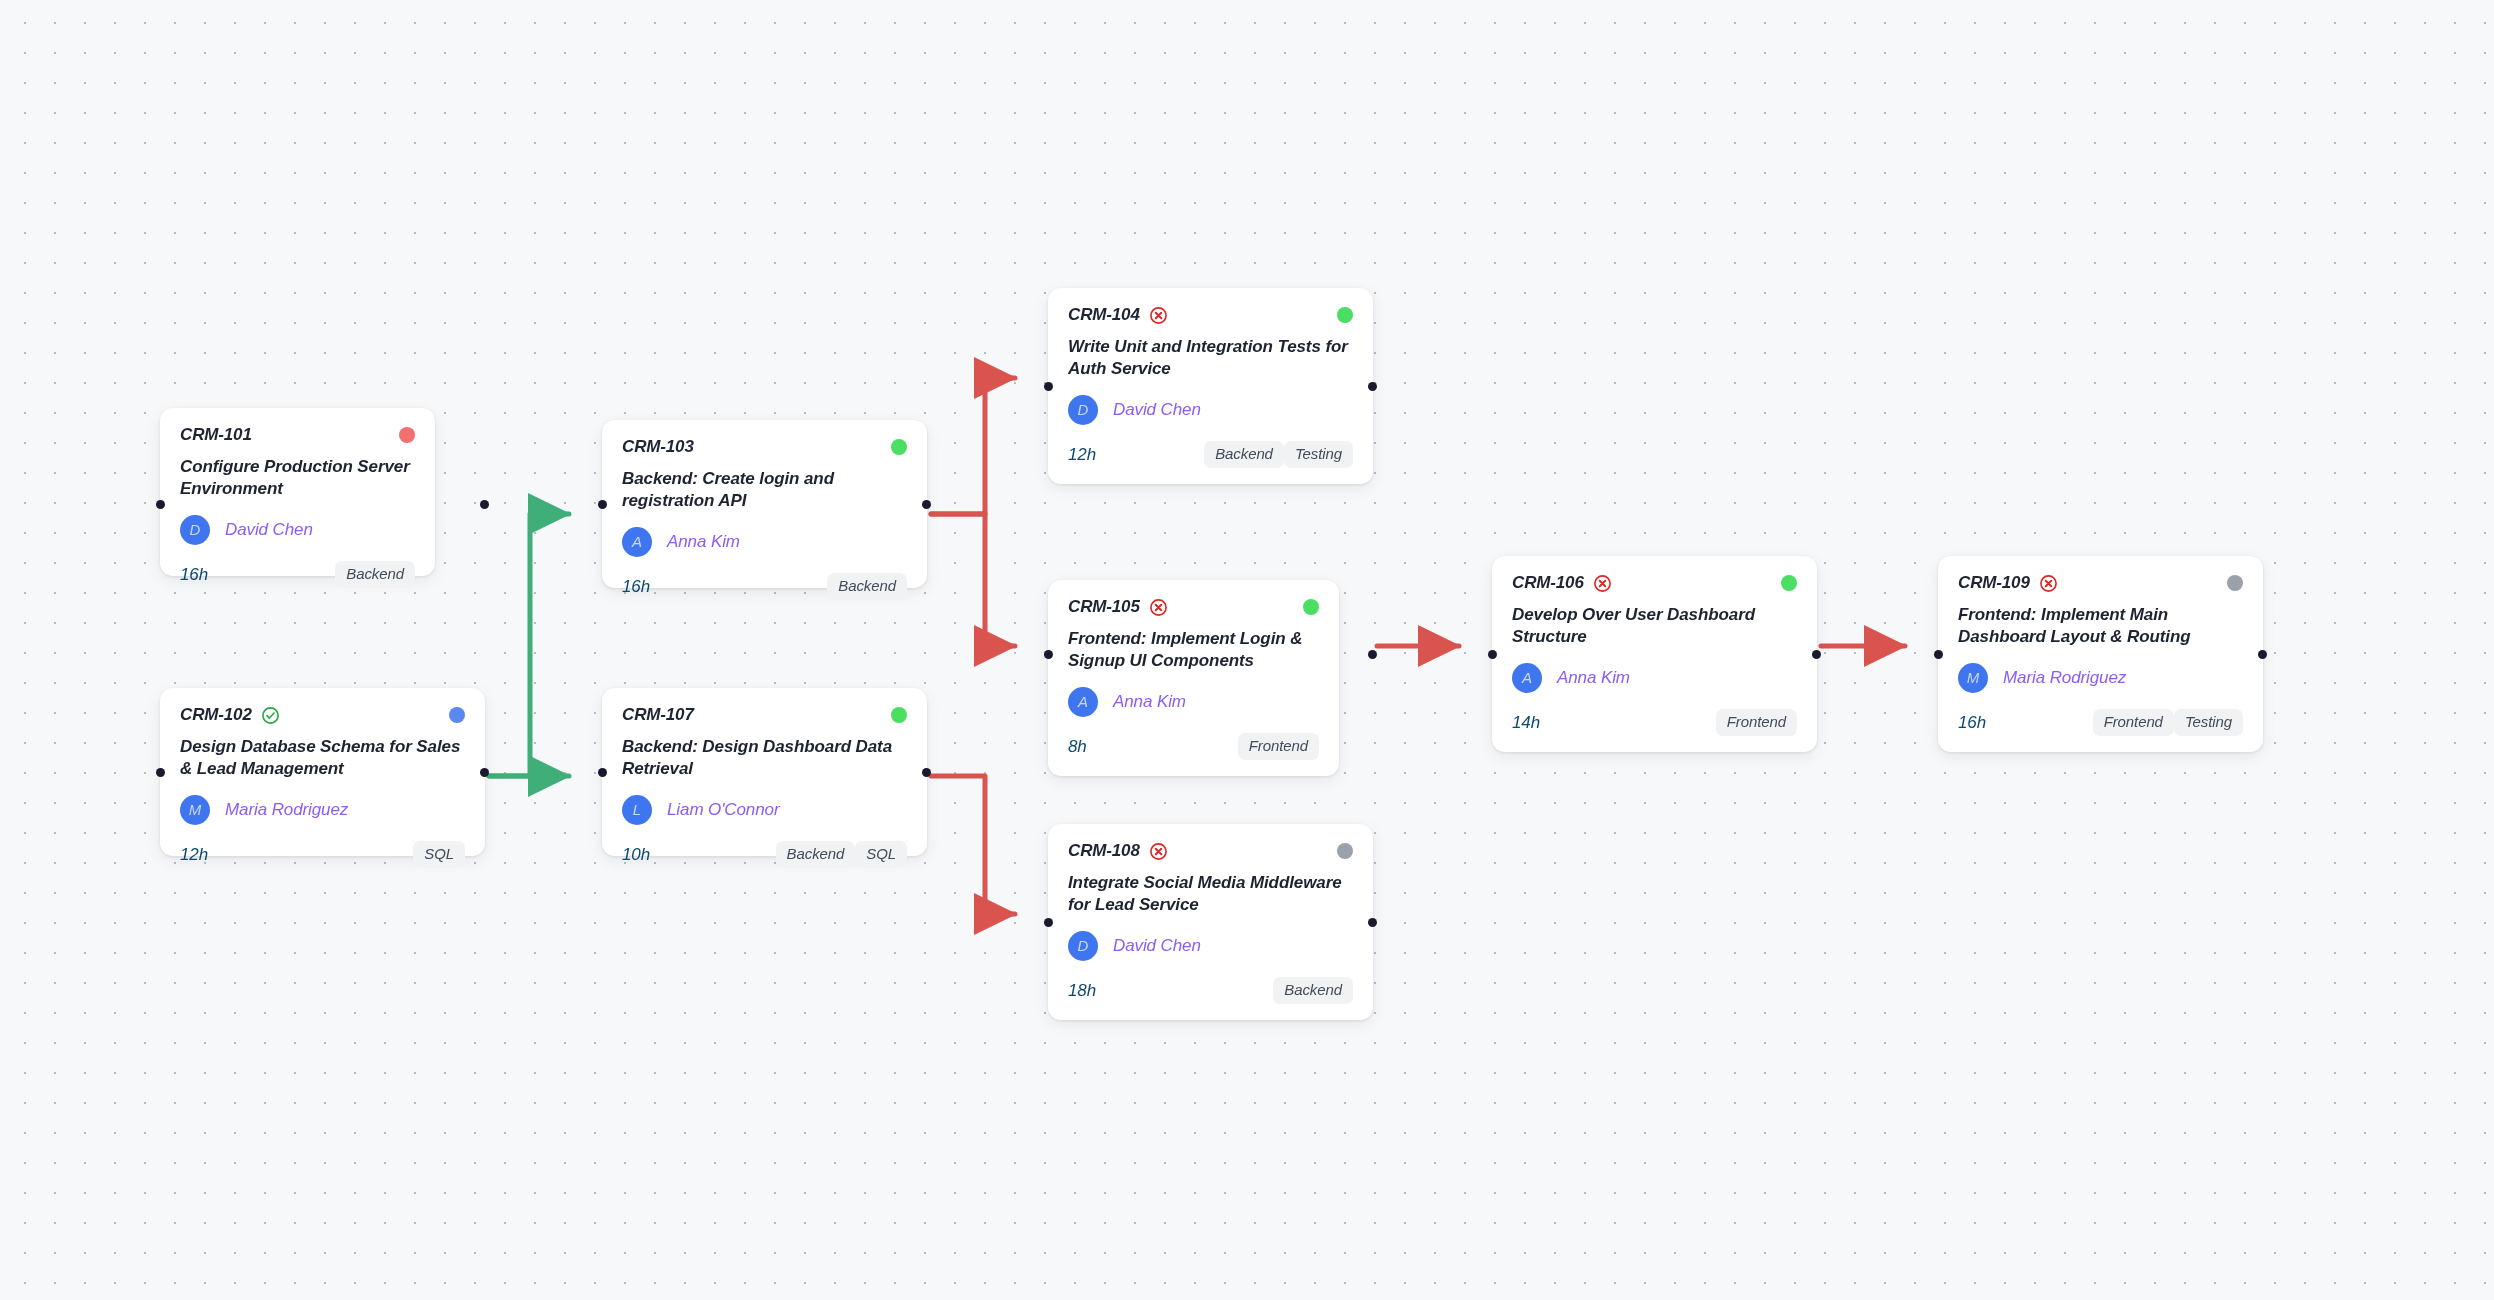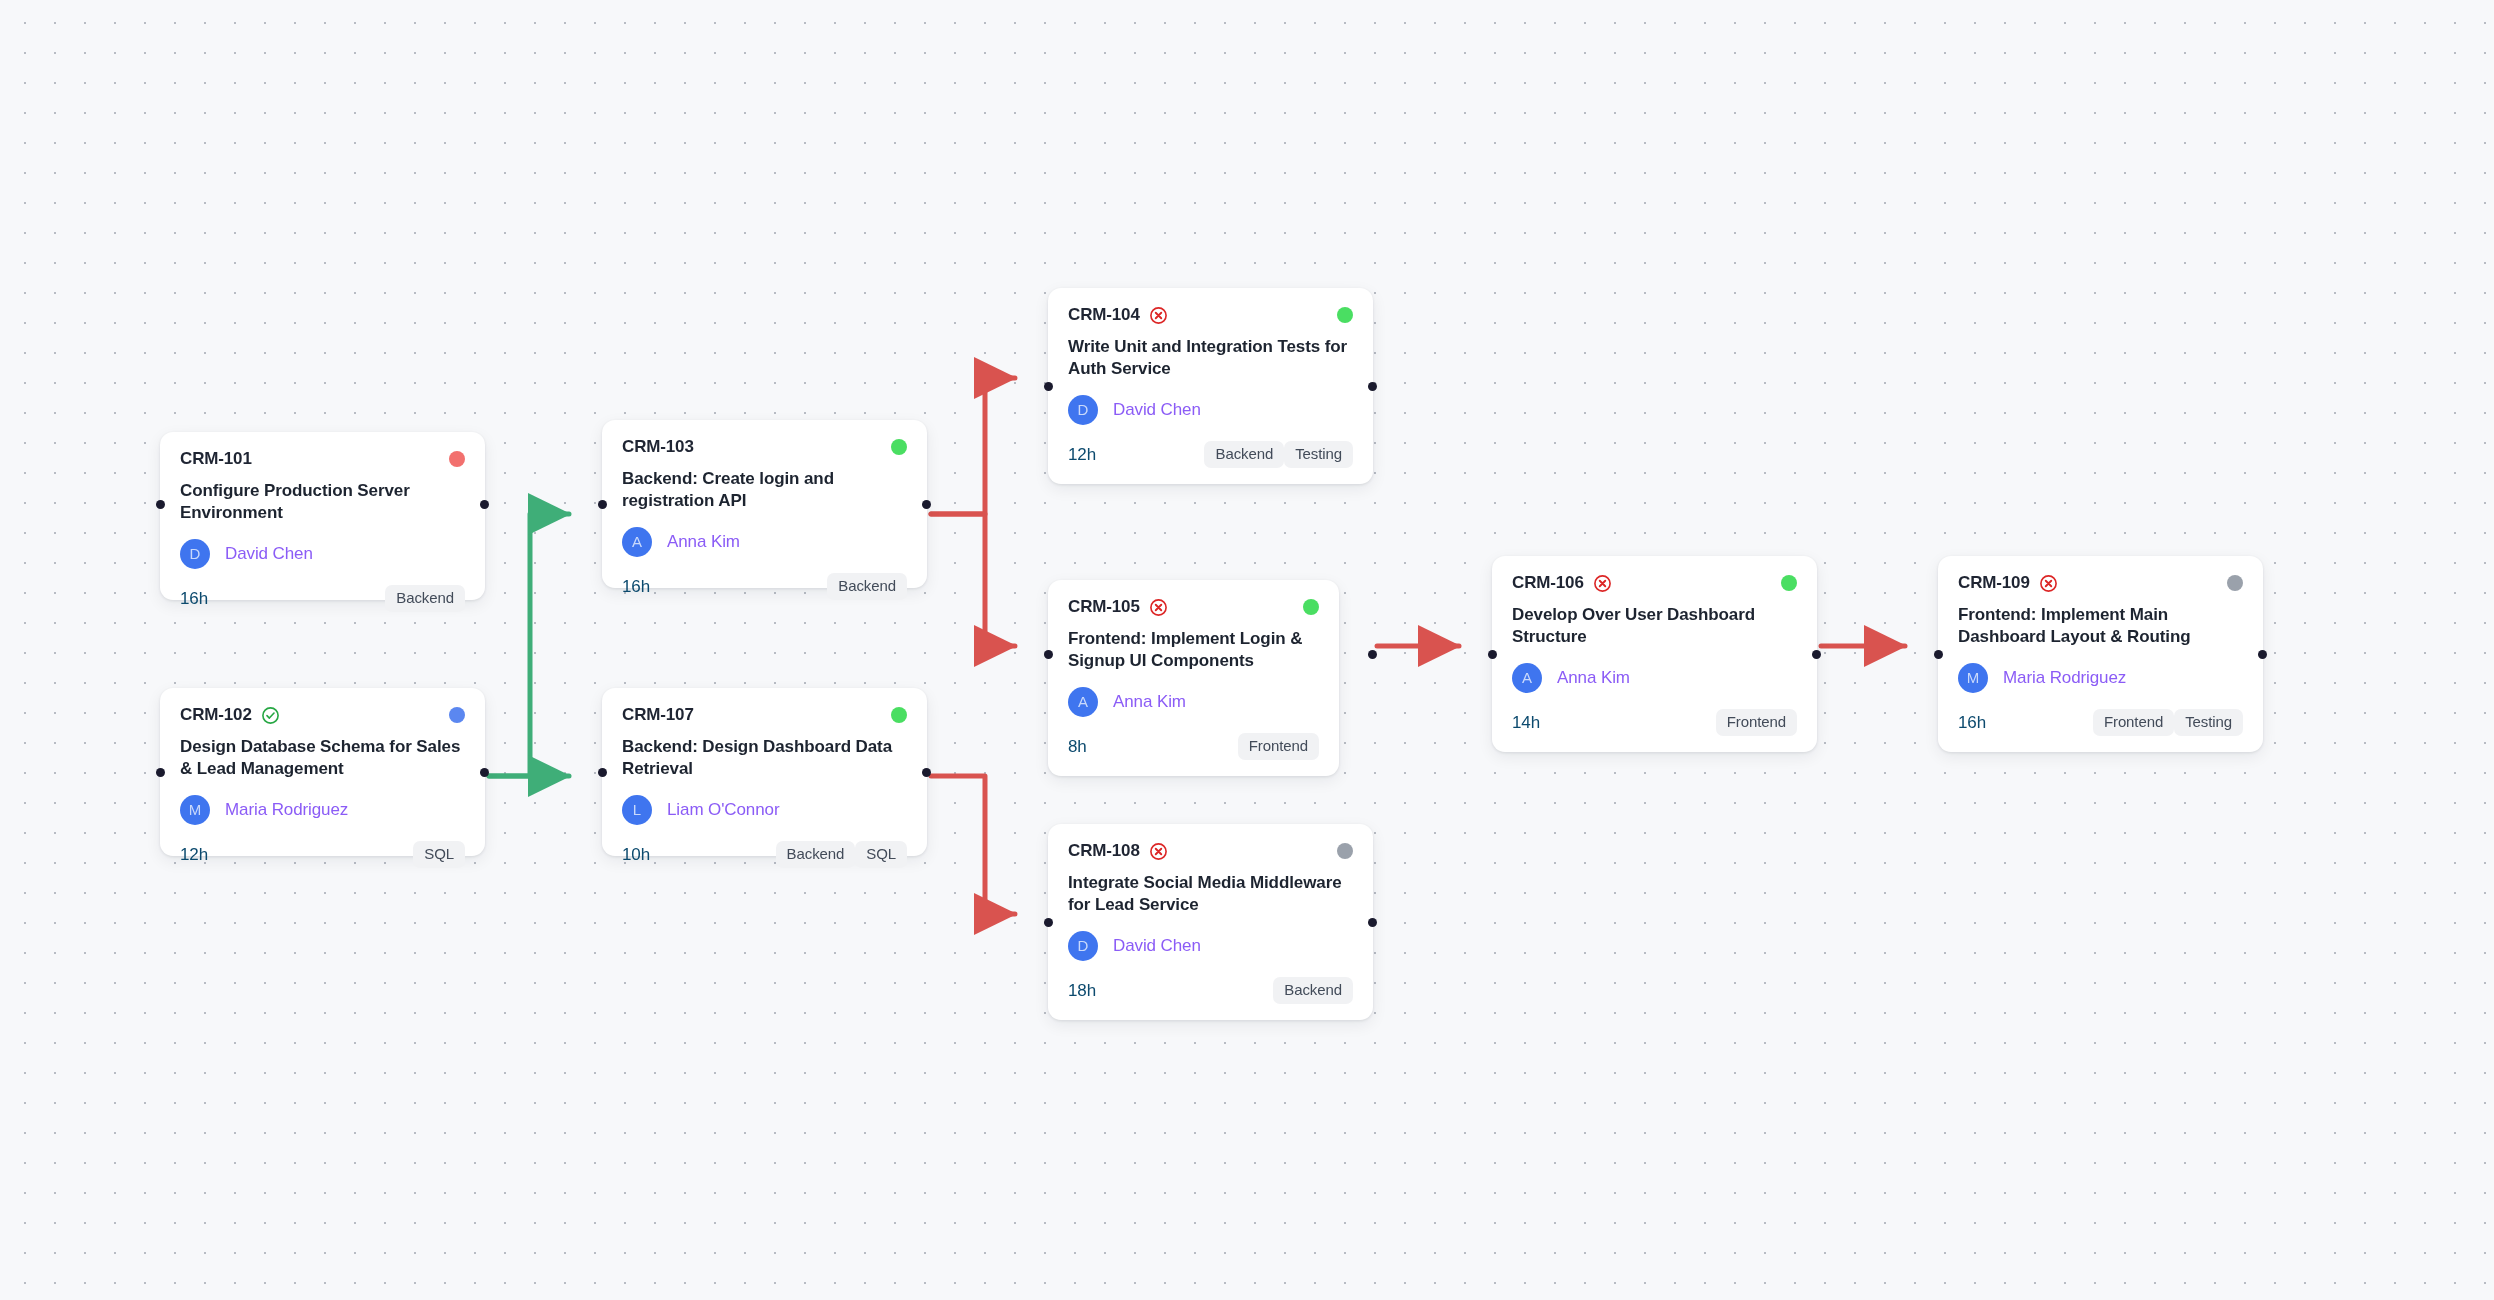--- a/index.html
+++ b/index.html
@@ -32,20 +32,21 @@
 
   .node {
     position: absolute;
     background: #ffffff;
     border-radius: 13px;
     box-shadow: 0 1px 3px rgba(16,24,40,0.10), 0 5px 16px rgba(16,24,40,0.07);
     z-index: 3;
     padding: 17px 20px 17px 20px;
     display: flex;
     flex-direction: column;
+    font-style: italic;
   }
 
   .node-head {
     display: flex;
     align-items: center;
     height: 20px;
     margin-bottom: 11px;
   }
 
   .node-id {
@@ -175,21 +176,21 @@
     <path d="M 931,514 L 985,514 L 985,646 L 1015,646" fill="none" stroke="#d9534f" stroke-width="5" stroke-linecap="round" stroke-linejoin="round" marker-end="url(#arrow-red)"></path>
 
     <path d="M 931,776 L 985,776 L 985,914 L 1015,914" fill="none" stroke="#d9534f" stroke-width="5" stroke-linecap="round" stroke-linejoin="round" marker-end="url(#arrow-red)"></path>
 
     <path d="M 1377,646 L 1459,646" fill="none" stroke="#d9534f" stroke-width="5" stroke-linecap="round" stroke-linejoin="round" marker-end="url(#arrow-red)"></path>
 
     <path d="M 1821,646 L 1905,646" fill="none" stroke="#d9534f" stroke-width="5" stroke-linecap="round" stroke-linejoin="round" marker-end="url(#arrow-red)"></path>
   </svg>
 
   <div id="nodes-root">
-      <div class="node" style="left: 160px; top: 432px; width: 325px; height: 168px;">
+      <div class="node" style="left: 160px; top: 408px; width: 275px; height: 168px;">
         <div class="node-head">
           <span class="node-id">CRM-101</span>
           <span class="status-dot dot-red"></span>
         </div>
         <div class="node-title">Configure Production Server Environment</div>
         <div class="assignee">
           <span class="avatar">D</span>
           <span class="assignee-name">David Chen</span>
         </div>
         <div class="node-foot">

